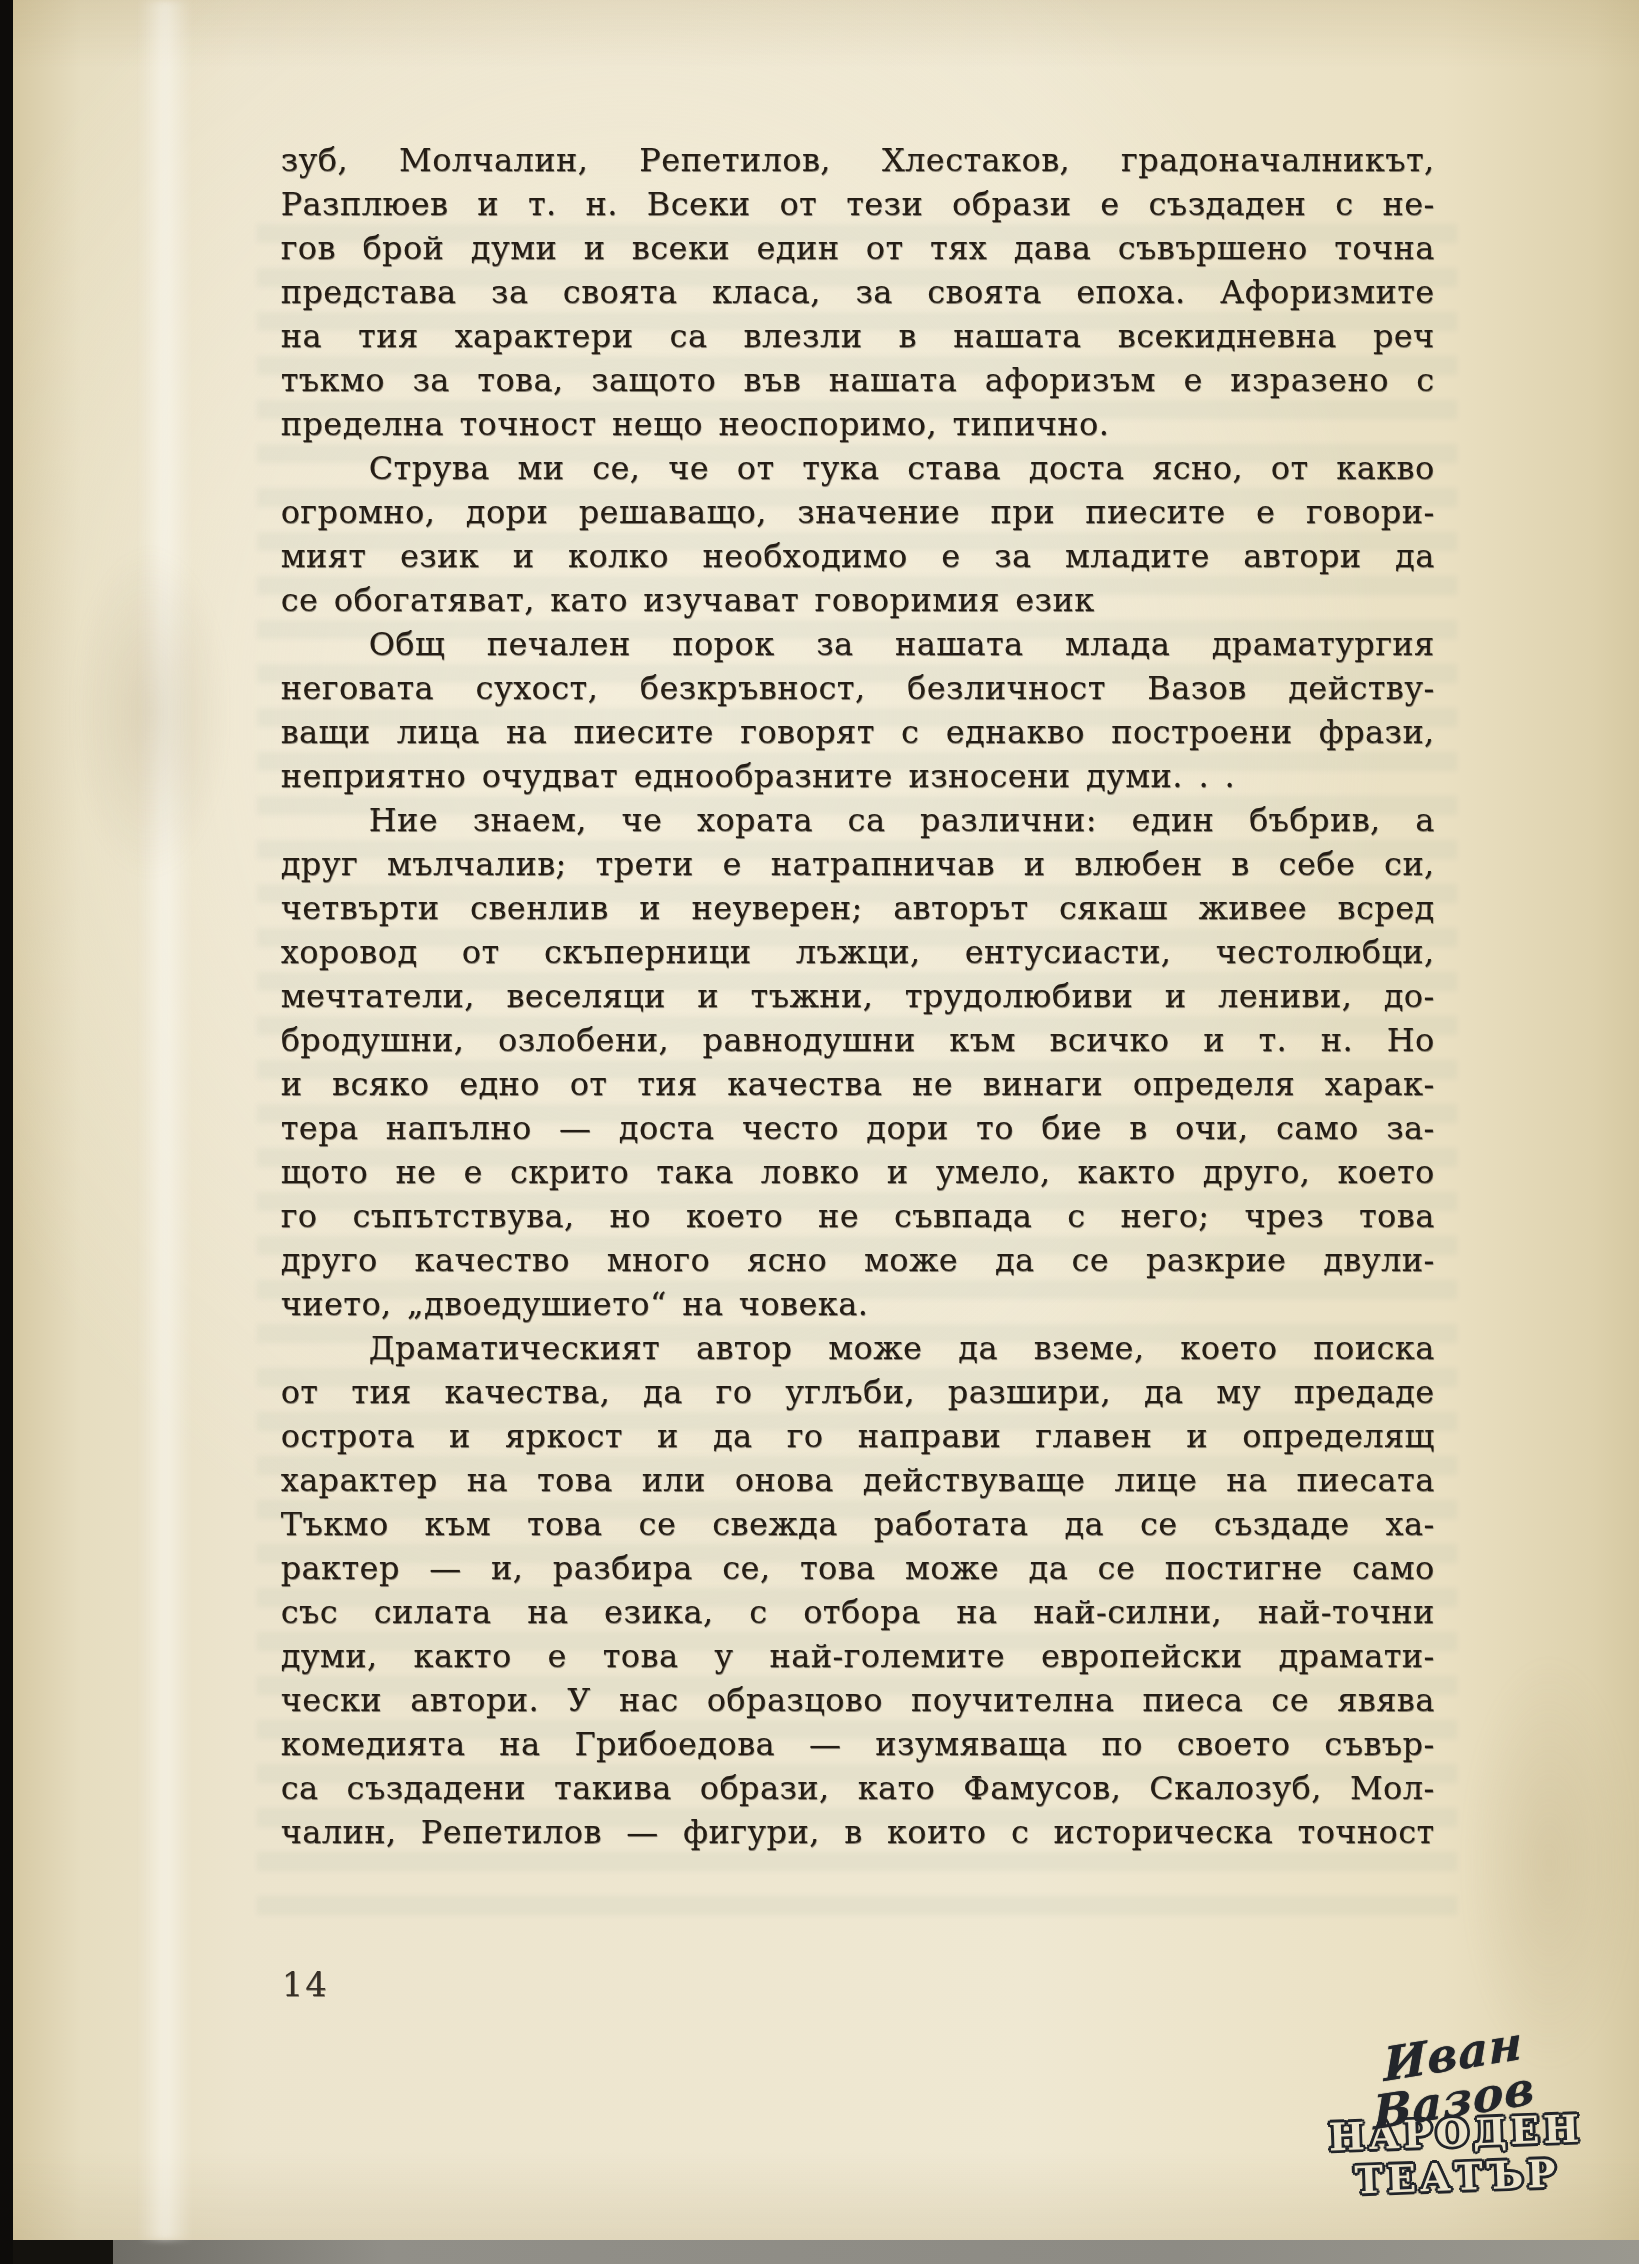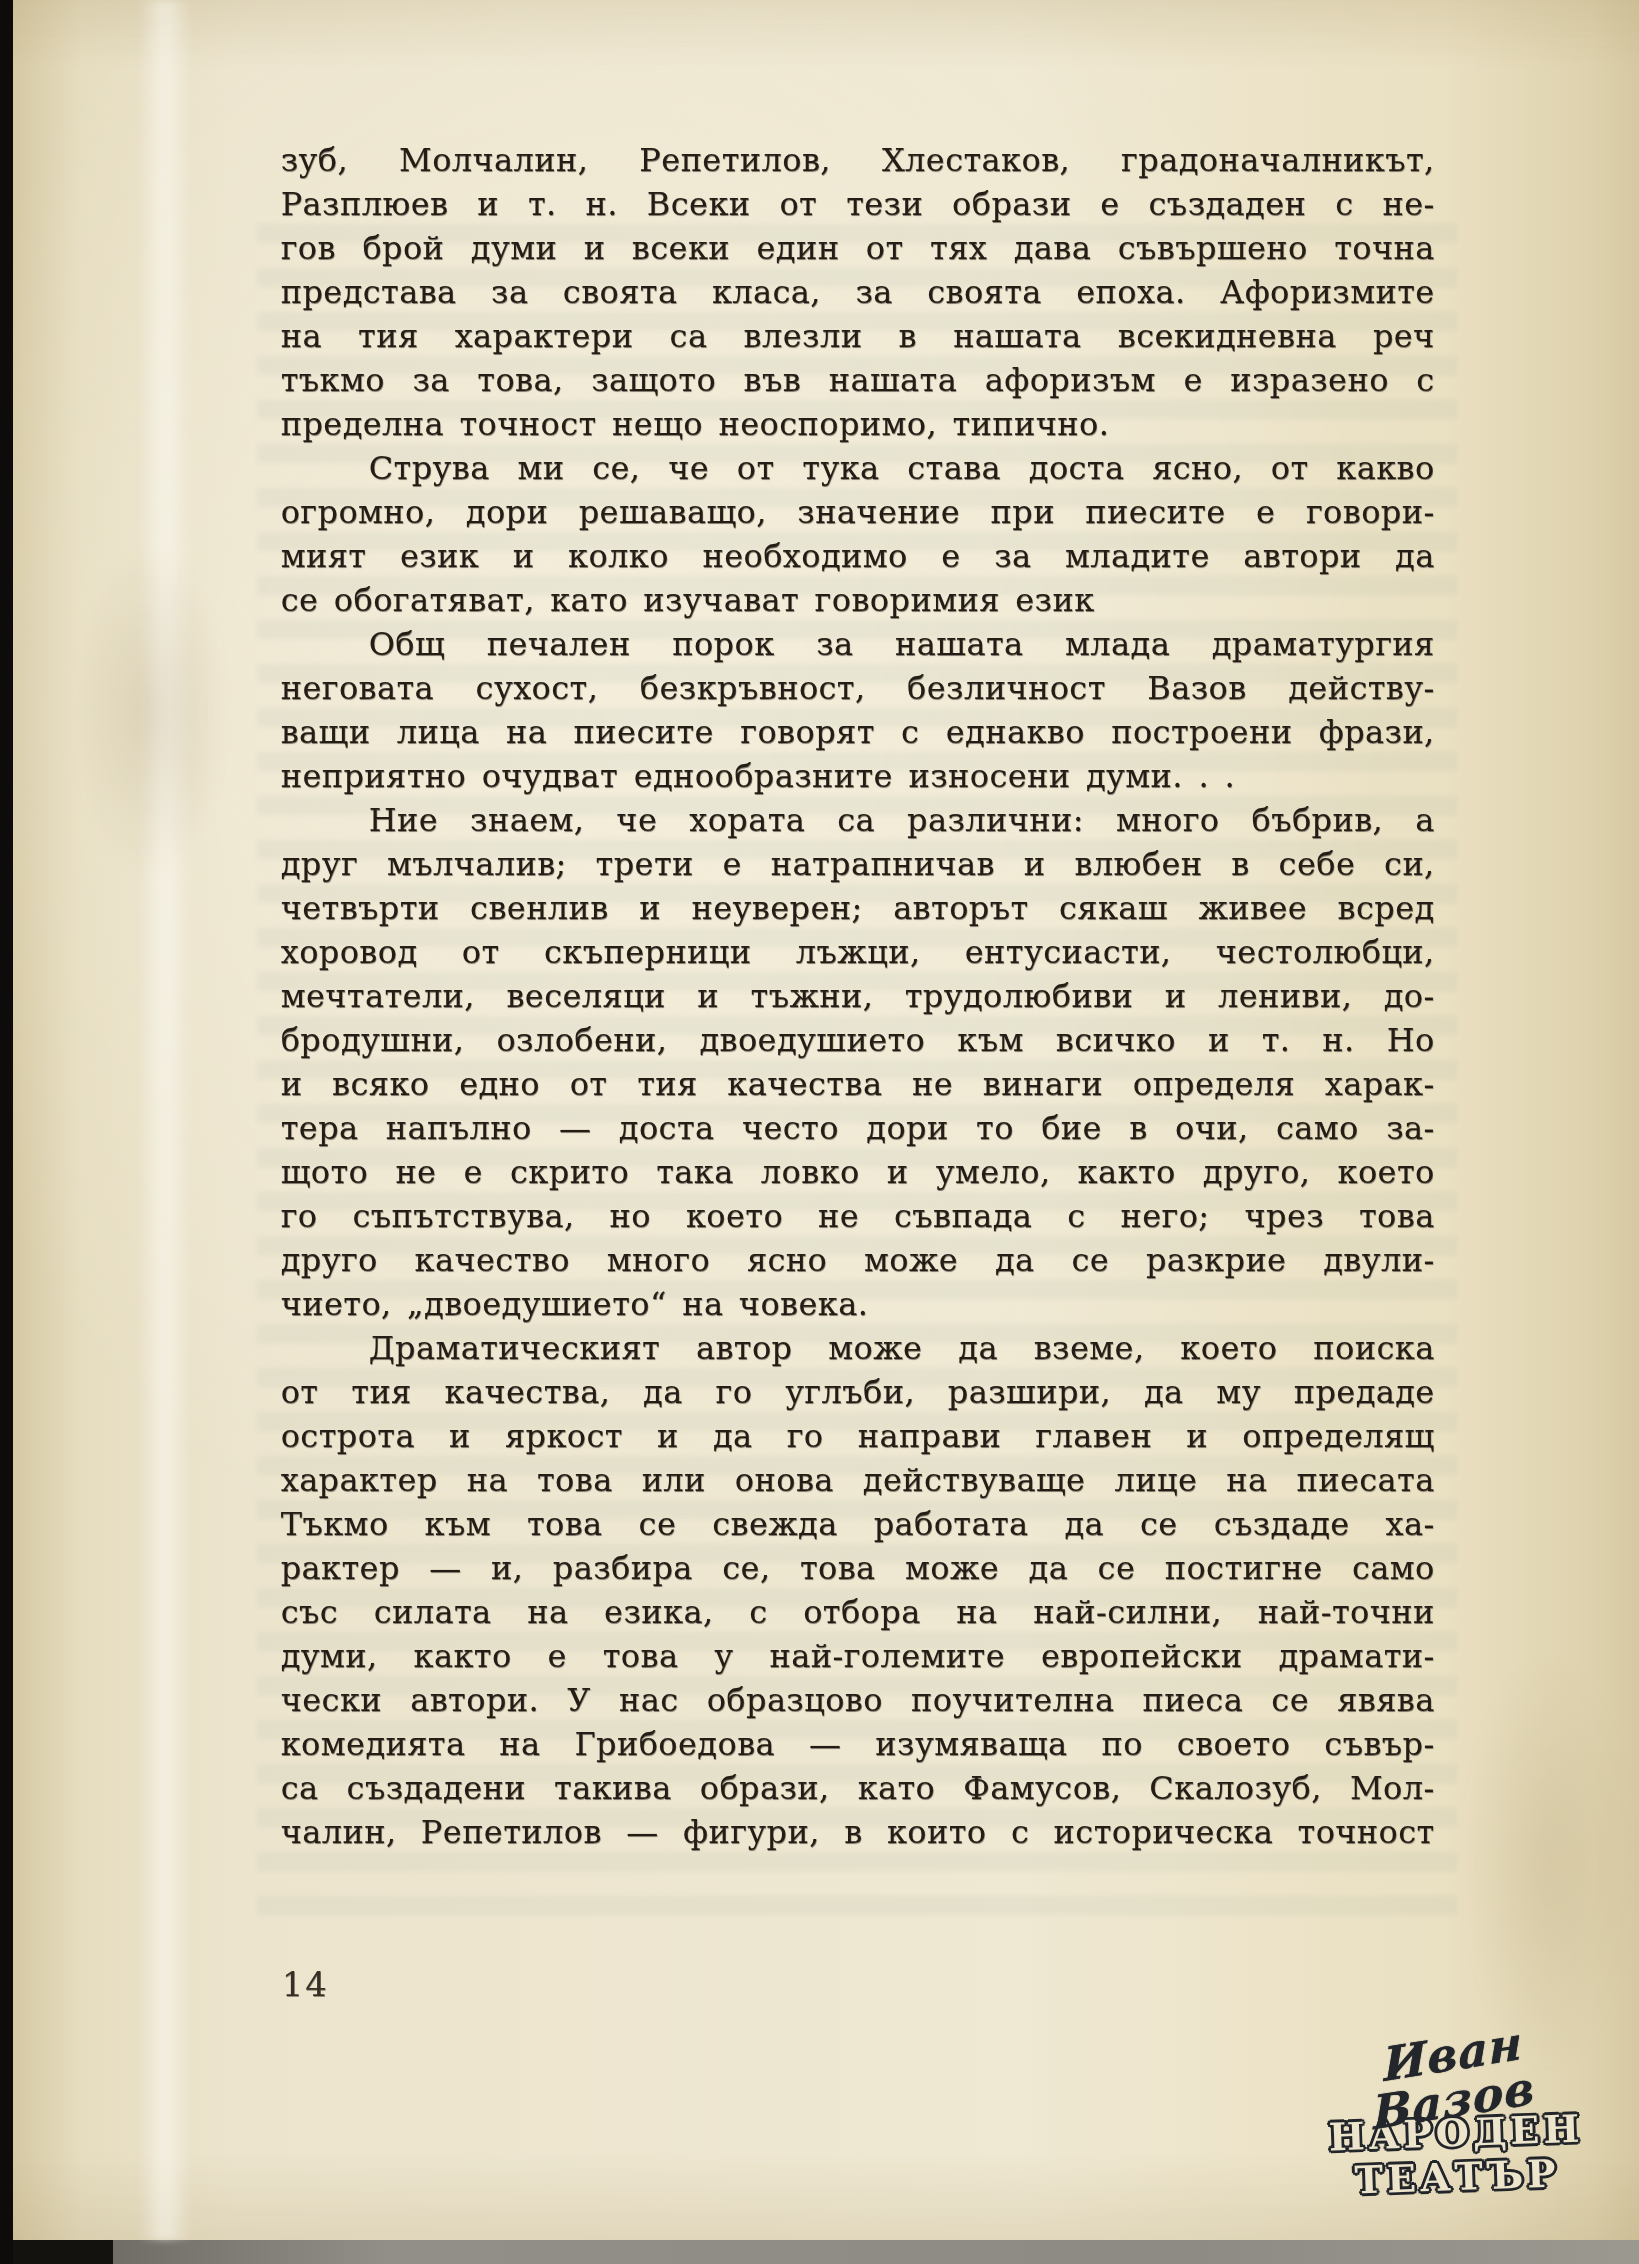--- a/index.html
+++ b/index.html
@@ -130,26 +130,26 @@
         <div class="line">мият език и колко необходимо е за младите автори да</div>
         <div class="line last">се обогатяват, като изучават говоримия език</div>
       </div>
       <div class="paragraph">
         <div class="line indent">Общ печален порок за нашата млада драматургия</div>
         <div class="line">неговата сухост, безкръвност, безличност  Вазов действу-</div>
         <div class="line">ващи лица на пиесите говорят с еднакво построени фрази,</div>
         <div class="line last">неприятно очудват еднообразните износени думи. . .</div>
       </div>
       <div class="paragraph">
-        <div class="line indent">Ние знаем, че хората са различни: много бъбрив, а</div>
+        <div class="line indent">Ние знаем, че хората са различни: един бъбрив, а</div>
         <div class="line">друг мълчалив; трети е натрапничав и влюбен в себе си,</div>
         <div class="line">четвърти свенлив и неуверен; авторът сякаш живее всред</div>
         <div class="line">хоровод от скъперници лъжци, ентусиасти, честолюбци,</div>
         <div class="line">мечтатели, веселяци и тъжни, трудолюбиви и лениви, до-</div>
-        <div class="line">бродушни, озлобени, двоедушието към всичко и т. н. Но</div>
+        <div class="line">бродушни, озлобени, равнодушни към всичко и т. н. Но</div>
         <div class="line">и всяко едно от тия качества не винаги определя харак-</div>
         <div class="line">тера напълно — доста често дори то бие в очи, само за-</div>
         <div class="line">щото не е скрито така ловко и умело, както друго, което</div>
         <div class="line">го съпътствува, но което не съвпада с него; чрез това</div>
         <div class="line">друго качество много ясно може да се разкрие двули-</div>
         <div class="line last">чието, „двоедушието“ на човека.</div>
       </div>
       <div class="paragraph">
         <div class="line indent">Драматическият автор може да вземе, което поиска</div>
         <div class="line">от тия качества, да го углъби, разшири, да му предаде</div>

